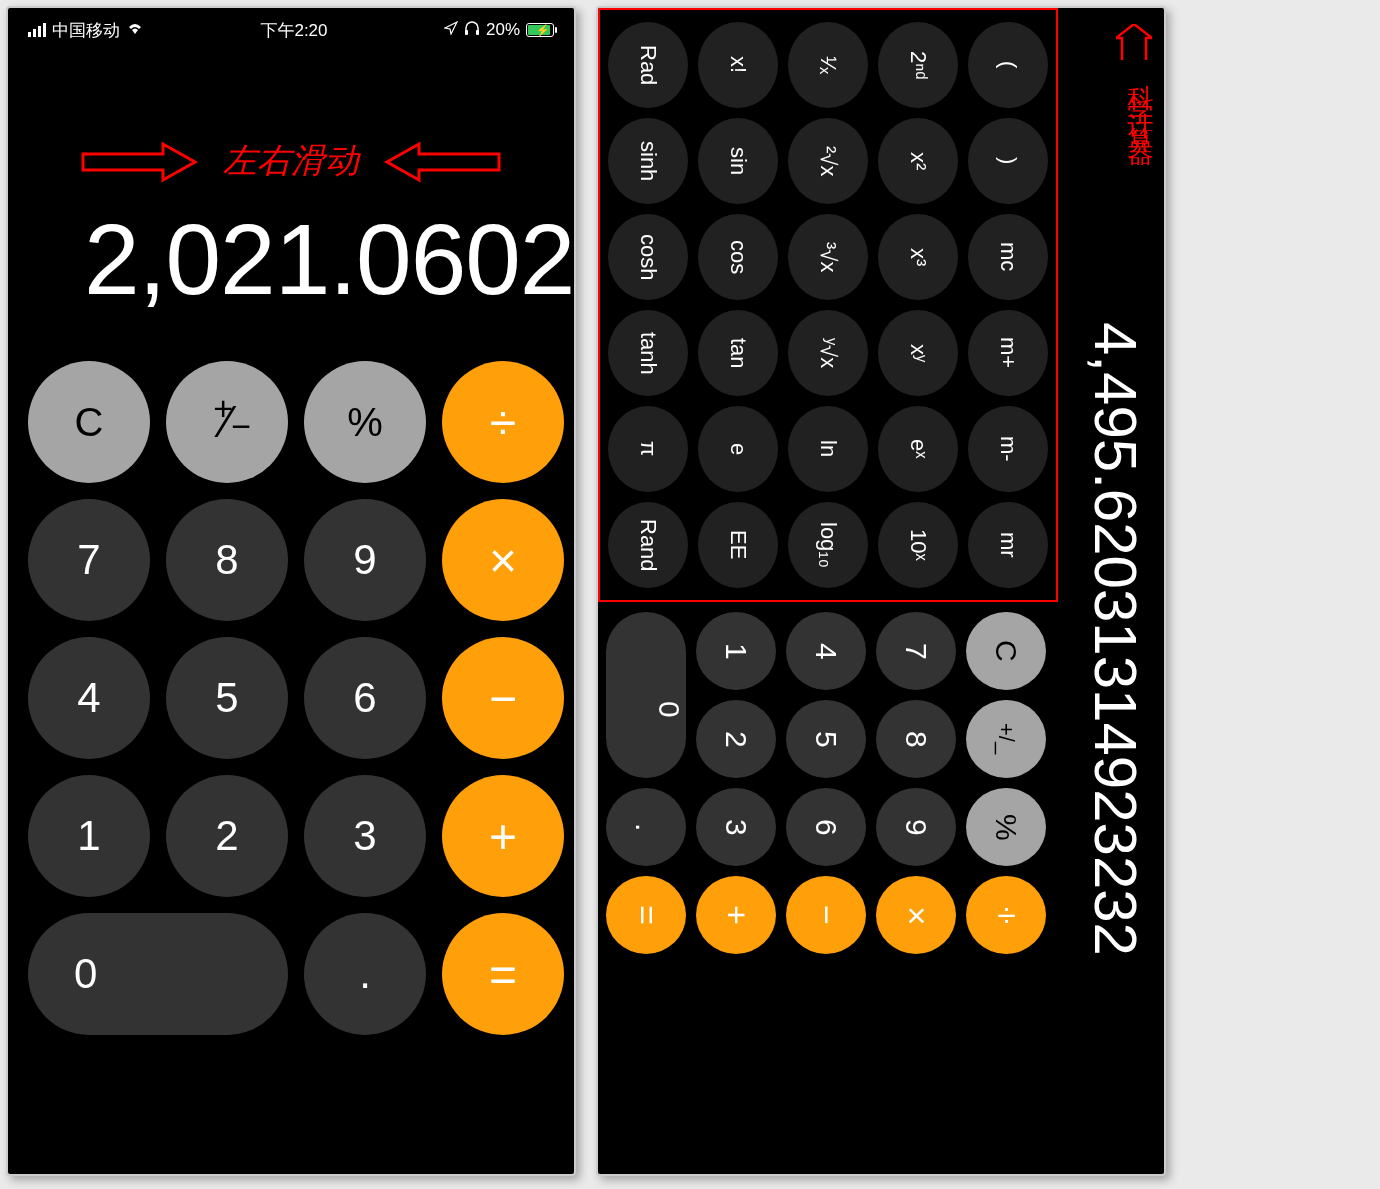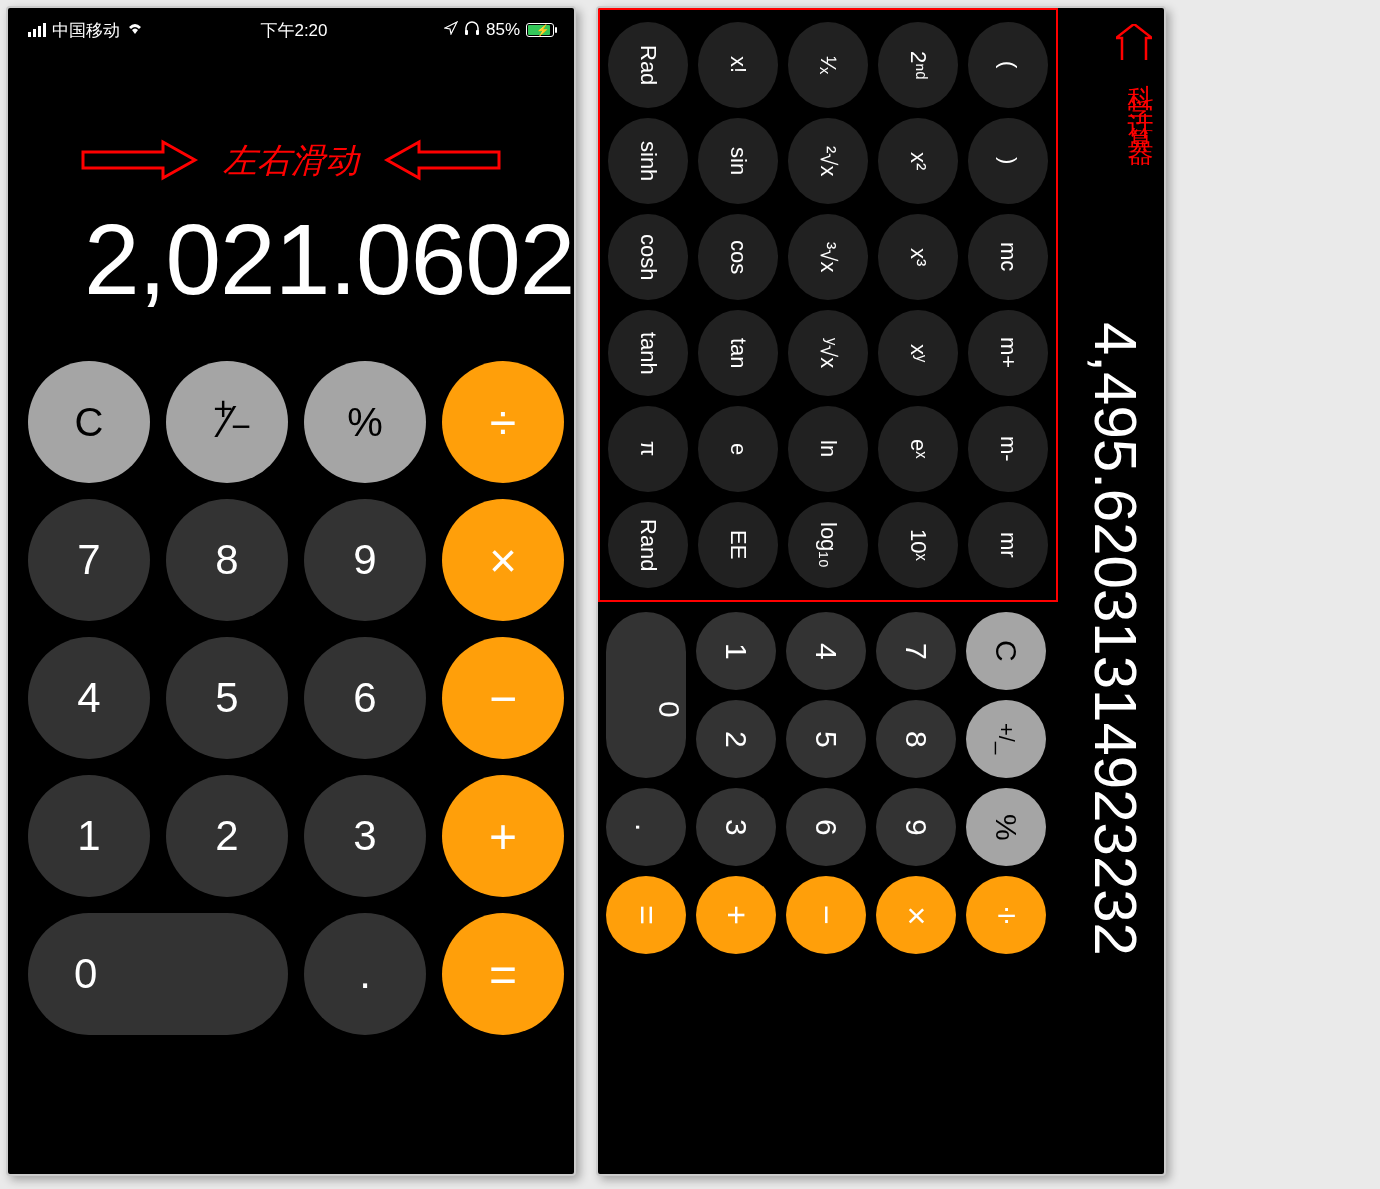--- a/index.html
+++ b/index.html
@@ -39,21 +39,21 @@
     .sig-bars span:nth-child(4){height:14px;}
     .battery {
       width: 28px; height: 14px; border: 1.5px solid #fff; border-radius: 3px;
       position: relative; display: inline-block;
     }
     .battery::after { content:''; position:absolute; right:-4px; top:3px; width:2px; height:6px; background:#fff; border-radius:1px; }
     .battery-fill { position:absolute; left:1px; top:1px; bottom:1px; width: 85%; background:#34c759; border-radius:1px; }
     .charge-bolt { position:absolute; left:9px; top:0; font-size:11px; color:#000; }
 
     .swipe-hint {
-      display:flex; justify-content:center; align-items:flex-start; gap:24px;
+      display:flex; justify-content:center; align-items:flex-end; gap:24px;
       margin-top: 94px; color:#ff0000; font-size:34px; font-family: "STKaiti","KaiTi",serif; font-style: italic;
     }
     .arrow-right, .arrow-left { display:inline-block; }
     .arrow-right svg, .arrow-left svg { display:block; }
 
     .display-portrait {
       color:#fff; font-size: 100px; font-weight: 300;
       text-align: right; padding: 0 28px; margin-top: 18px; letter-spacing: -1px; margin-left: 48px;
     }
 
@@ -158,21 +158,21 @@
             <path d="M1 7 L13 1 L7 13 L6 8 Z" fill="none" stroke="#fff" stroke-width="1.2"></path>
           </svg>
       </span>
       <span>
         <svg width="16" height="14" viewBox="0 0 16 14">
             <path d="M2 12 V7 a6 6 0 0 1 12 0 V12" fill="none" stroke="#fff" stroke-width="1.5"></path>
             <rect x="1" y="9" width="3" height="5" rx="1" fill="#fff"></rect>
             <rect x="12" y="9" width="3" height="5" rx="1" fill="#fff"></rect>
           </svg>
       </span>
-      <span>85%</span>
+      <span>20%</span>
       <span class="battery">
           <span class="battery-fill"></span>
           <span class="charge-bolt">⚡</span>
         </span>
     </div>
   </div>
 
   <div class="swipe-hint">
     <span class="arrow-right">
       <svg width="120" height="44" viewBox="0 0 120 44">

